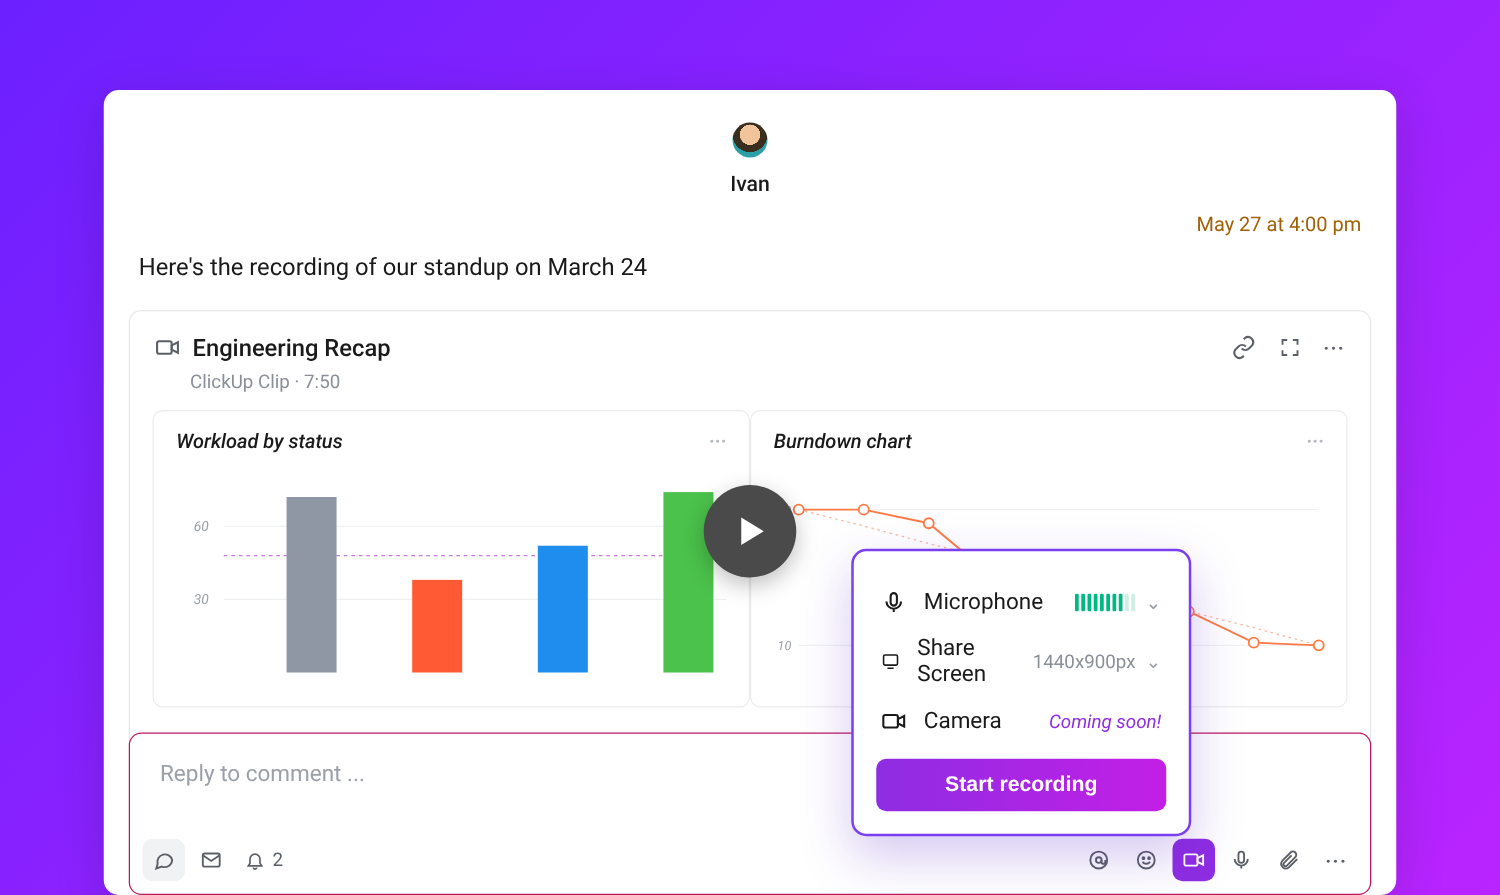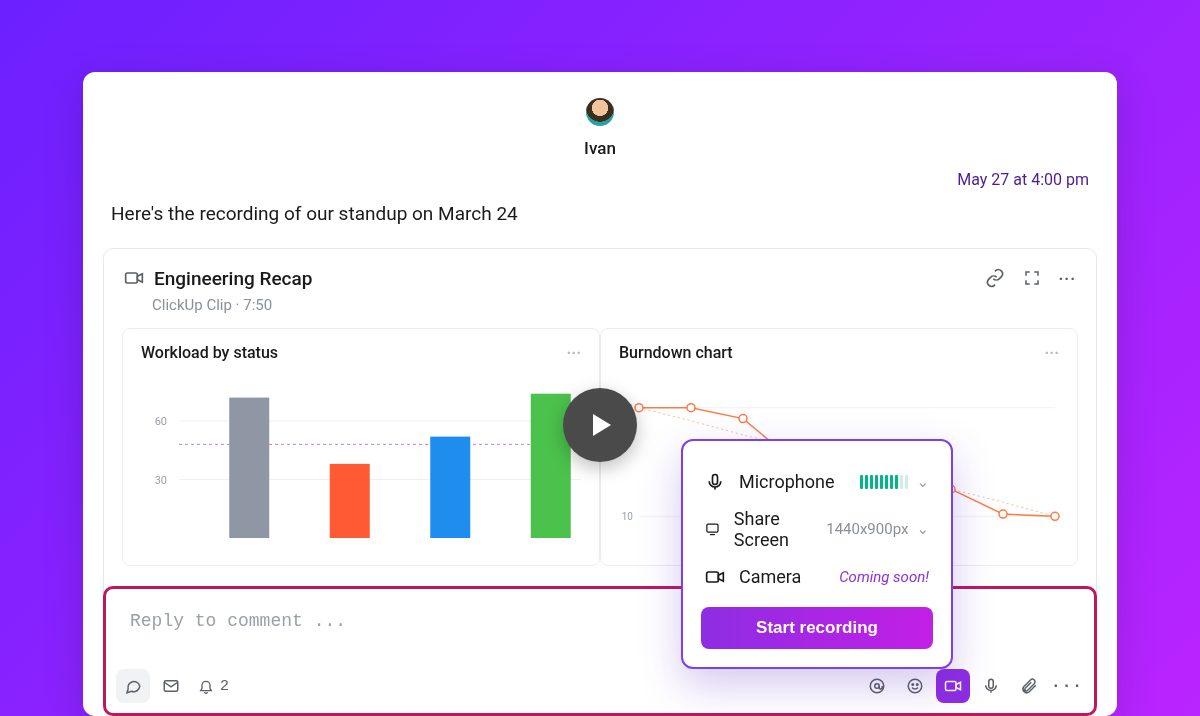--- a/index.html
+++ b/index.html
@@ -29,21 +29,21 @@
     align-items: center;
     padding: 26px 28px 12px 28px;
     gap: 12px;
     flex-direction: column;
   }
   .avatar {
     width: 28px; height: 28px; border-radius: 50%;
     background: radial-gradient(circle at 50% 35%, #f2c49b 0 35%, #3a2e1f 36% 60%, #2a9fa8 61% 100%);
   }
   .author { font-size: 17px; font-weight: 500; color: #1a1a1a; }
-  .timestamp { margin-left: auto; font-size: 16px; color: #4c1d95; }
+  .timestamp { margin-left: auto; font-size: 16px; color: #a16207; }
 
   .comment-body {
     padding: 0 28px;
     font-size: 19px;
     color: #1a1a1a;
     line-height: 1.4;
   }
 
   
   .clip {
@@ -67,20 +67,21 @@
     font-size: 15px;
     color: #8a8f98;
   }
   .icon-btn { cursor: pointer; color: #5b6068; display: inline-flex; }
   .dots::after { content: "···"; letter-spacing: 1px; font-weight: 700; color: #5b6068; }
 
   
   .charts {
     display: flex;
     padding: 0 18px;
+    font-style: italic;
   }
   .mini {
     flex: 1 1 0;
     border: 1px solid #ececec;
     border-radius: 8px;
     background: #fff;
     height: 238px;
     overflow: hidden;
   }
   .mini-head {
@@ -114,24 +115,23 @@
   .reply-btn {
     background: none; border: none;
     font-size: 16px; color: #4a4f57; cursor: pointer;
   }
 
   
   .composer {
     position: absolute;
     left: 20px; right: 20px; bottom: 0;
     height: 130px;
-    border: 3px solid #be185d;
+    border: 1px solid #be185d;
     border-radius: 10px;
     background: #fff;
-    font-family: Liberation Mono, monospace;
   }
   .composer-input {
     padding: 22px 24px 0 24px;
     color: #9aa0a8;
     font-size: 18px;
   }
   .composer-toolbar {
     position: absolute;
     left: 10px; right: 10px; bottom: 10px;
     display: flex; align-items: center; gap: 4px;

